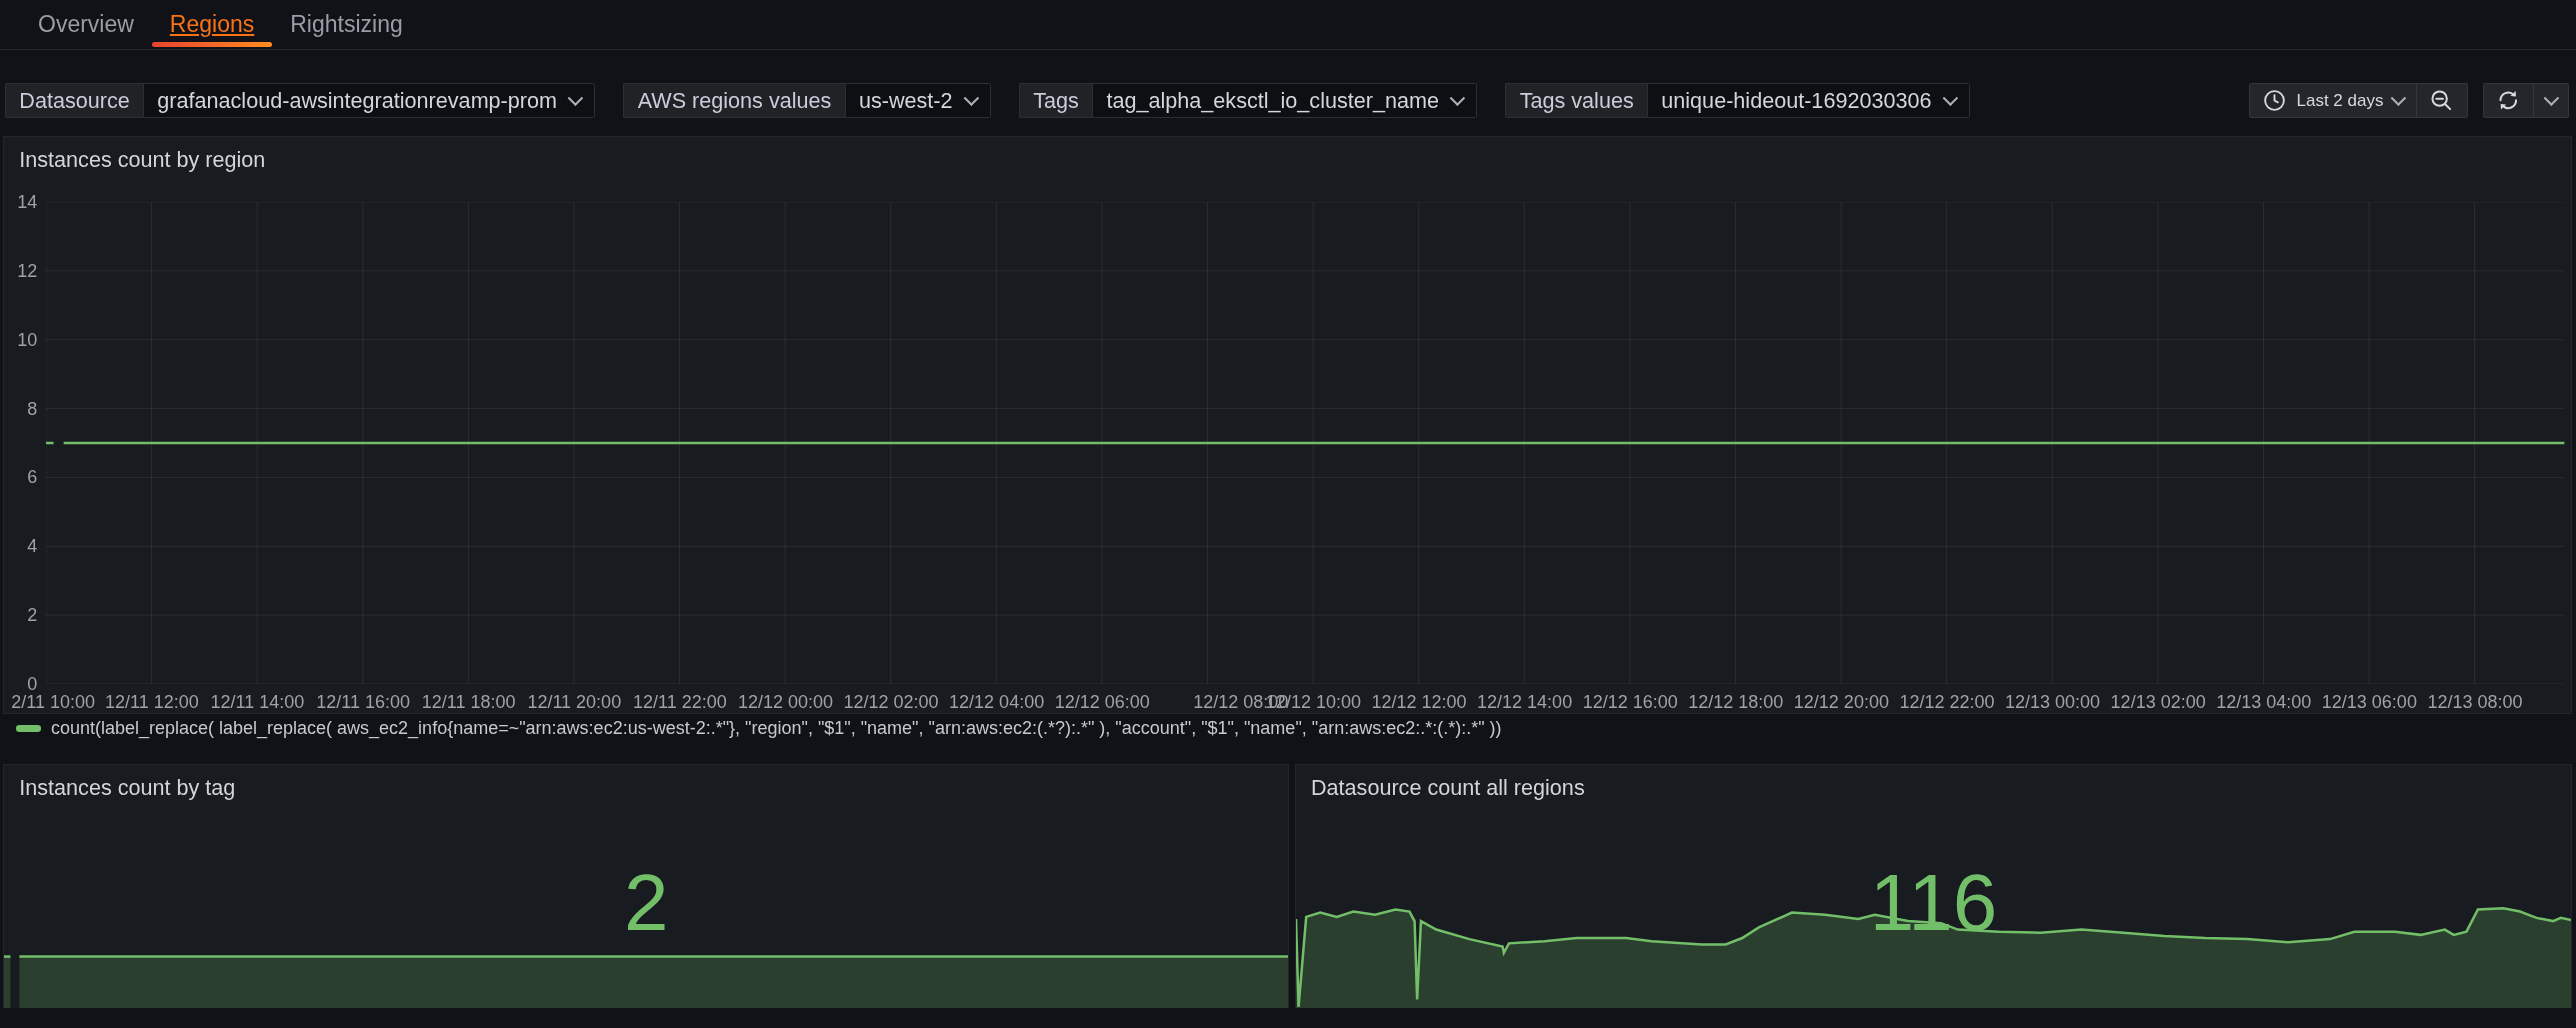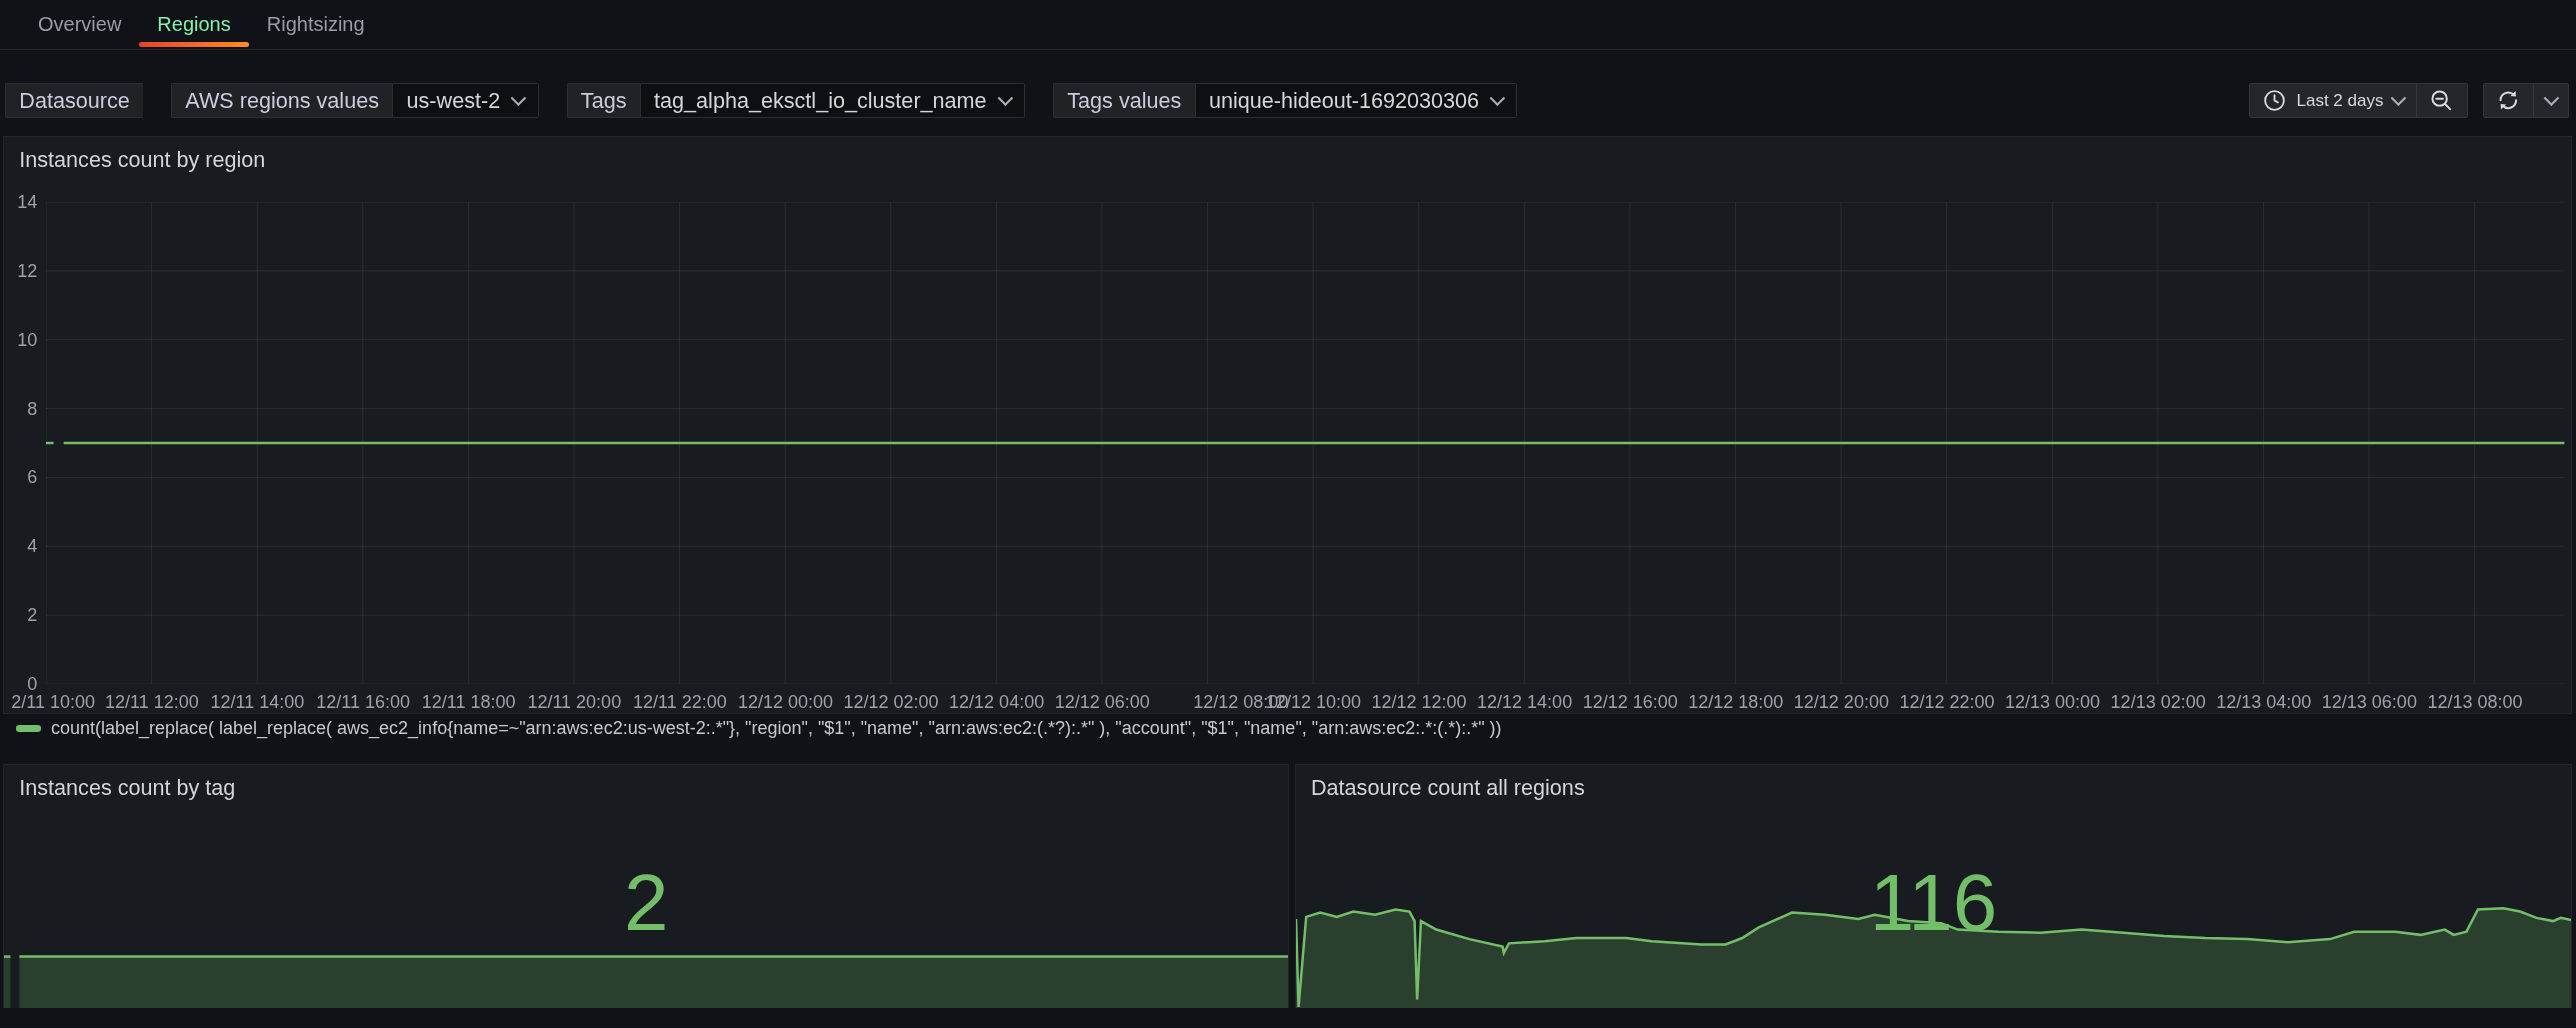--- a/index.html
+++ b/index.html
@@ -10,23 +10,23 @@
     font-family:"Liberation Sans", sans-serif;
   }
   
   .tabbar {
     position:absolute; top:0; left:0; right:0; height:50px;
     display:flex; align-items:stretch; padding-left:20px;
     border-bottom:0.8px solid #24262b;
   }
   .tab {
     position:relative; display:flex; align-items:center;
-    padding:12px 18px; font-size:20px; color:#9a9da6; cursor:pointer;
-  }
-  .tab.active { color:#86efac; font-weight:500; }
+    padding:12px 18px; font-size:23px; color:#9a9da6; cursor:pointer;
+  }
+  .tab.active { color:#f97316; font-weight:500;text-decoration:underline; }
   .tab.active::after {
     content:""; position:absolute; left:0; right:0; bottom:1.7px; height:5px;
     border-radius:2.5px; background:linear-gradient(90deg,#e8432d,#ff8d21);
   }
   
   .filterbar {
     position:absolute; top:81px; left:5px; right:6.6px; height:39px;
     display:flex; align-items:center;
   }
   .filters { display:flex; gap:28px; }
@@ -98,20 +98,24 @@
 <div class="tabbar" id="tabs">
     <div class="tab">Overview</div>
     <div class="tab active">Regions</div>
     <div class="tab">Rightsizing</div>
   </div>
 
 <div class="filterbar">
   <div class="filters" id="filters">
       <div class="filter-group">
         <div class="filter-label">Datasource</div>
+        <div class="filter-value">
+          <span>grafanacloud-awsintegrationrevamp-prom</span>
+          <span class="chev"></span>
+        </div>
       </div>
       <div class="filter-group">
         <div class="filter-label">AWS regions values</div>
         <div class="filter-value">
           <span>us-west-2</span>
           <span class="chev"></span>
         </div>
       </div>
       <div class="filter-group">
         <div class="filter-label">Tags</div>

